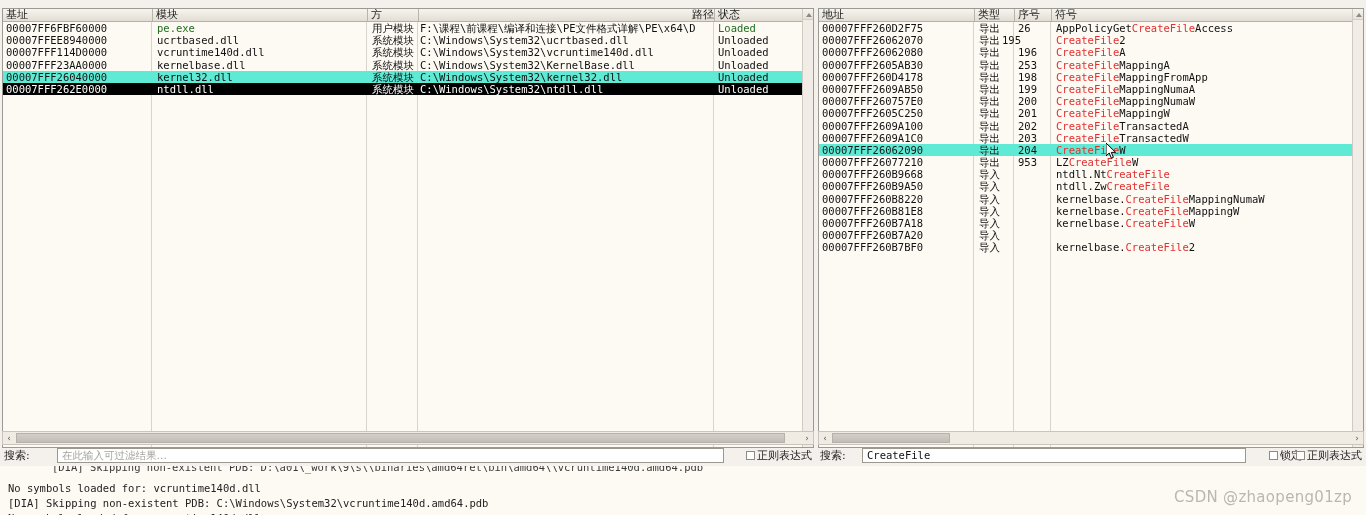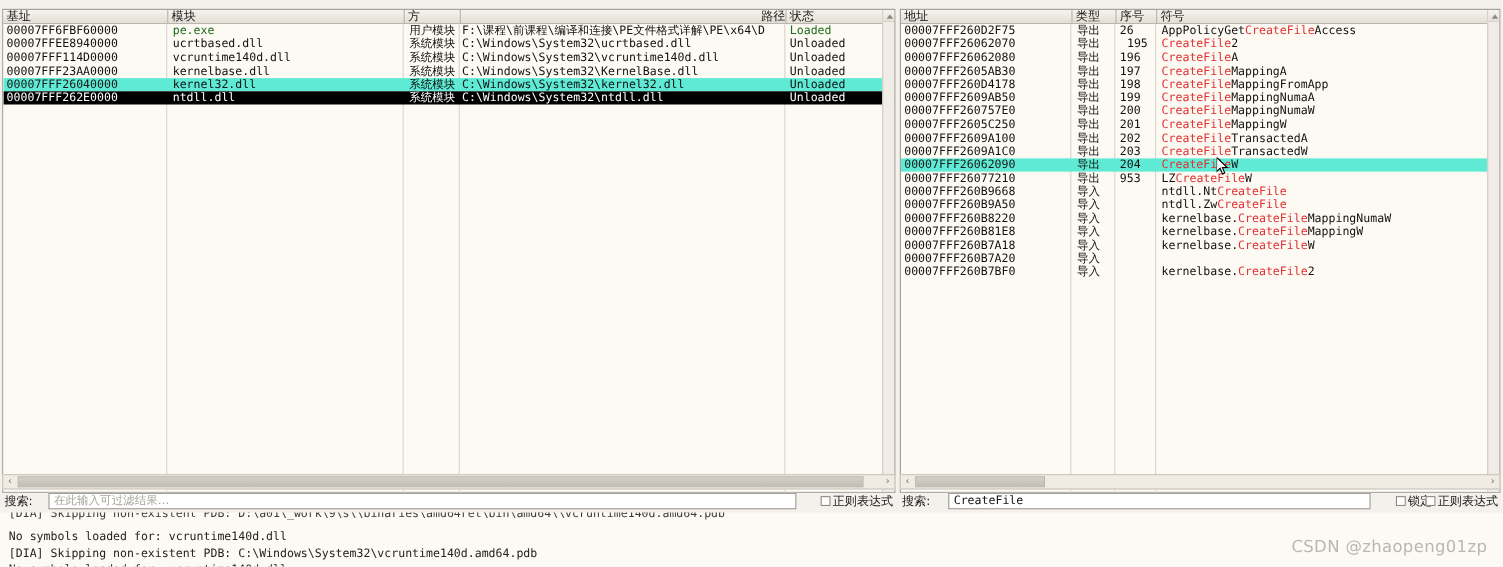--- a/index.html
+++ b/index.html
@@ -192,21 +192,21 @@
     box-sizing: border-box;
     font-family: "DejaVu Sans Mono", monospace;
     font-size: 10.5px;
     line-height: 13px;
     padding-left: 4px;
     color: #111;
     overflow: hidden;
     white-space: nowrap;
   }
   .search-input.placeholder { color: #a7a49d; font-family: "DejaVu Sans", sans-serif; }
-  #left-search-input  { left: 42px; right: 90px; }
+  #left-search-input  { left: 55px; right: 90px; }
   #right-search-input { left: 44px; right: 118px; }
 
   .chk {
     position: absolute;
     top: 1px;
     font-size: 11px;
     color: #1a1a1a;
     font-family: "DejaVu Sans", sans-serif;
     line-height: 13px;
     white-space: nowrap;
@@ -237,20 +237,21 @@
     font-size: 10.5px;
     line-height: 15px;
     color: #222222;
     white-space: nowrap;
     padding-left: 8px;
   }
   #console .cline.clipped {
     color: #3a3a3a;
     position: relative;
     top: -6px;
+    margin-left: 44px;
   }
 
   #watermark {
     position: absolute;
     right: 14px;
     top: 488px;
     font-family: "DejaVu Sans", sans-serif;
     font-size: 15px;
     color: #b9b7b2;
     letter-spacing: 0.3px;
@@ -353,33 +354,33 @@
       <div id="right-rows">
           <div class="row">
             <div class="cell addr" style="left: 0px; width: 154px;">00007FFF260D2F75</div>
             <div class="cell cjk" style="left: 157px; width: 37px;">导出</div>
             <div class="cell" style="left: 196px; width: 35px;">26</div>
             <div class="cell" style="left: 234px; width: 296px;"><span>AppPolicyGet<span style="color: rgb(224, 48, 48);">CreateFile</span>Access</span></div>
           </div>
           <div class="row">
             <div class="cell addr" style="left: 0px; width: 154px;">00007FFF26062070</div>
             <div class="cell cjk" style="left: 157px; width: 37px;">导出</div>
-            <div class="cell" style="left: 196px; width: 35px; text-align: center;">195</div>
+            <div class="cell" style="left: 180px; width: 35px;">195</div>
             <div class="cell" style="left: 234px; width: 296px;"><span><span style="color: rgb(224, 48, 48);">CreateFile</span>2</span></div>
           </div>
           <div class="row">
             <div class="cell addr" style="left: 0px; width: 154px;">00007FFF26062080</div>
             <div class="cell cjk" style="left: 157px; width: 37px;">导出</div>
             <div class="cell" style="left: 196px; width: 35px;">196</div>
             <div class="cell" style="left: 234px; width: 296px;"><span><span style="color: rgb(224, 48, 48);">CreateFile</span>A</span></div>
           </div>
           <div class="row">
             <div class="cell addr" style="left: 0px; width: 154px;">00007FFF2605AB30</div>
             <div class="cell cjk" style="left: 157px; width: 37px;">导出</div>
-            <div class="cell" style="left: 196px; width: 35px;">197</div>
+            <div class="cell" style="left: 196px; width: 35px;">253</div>
             <div class="cell" style="left: 234px; width: 296px;"><span><span style="color: rgb(224, 48, 48);">CreateFile</span>MappingA</span></div>
           </div>
           <div class="row">
             <div class="cell addr" style="left: 0px; width: 154px;">00007FFF260D4178</div>
             <div class="cell cjk" style="left: 157px; width: 37px;">导出</div>
             <div class="cell" style="left: 196px; width: 35px;">198</div>
             <div class="cell" style="left: 234px; width: 296px;"><span><span style="color: rgb(224, 48, 48);">CreateFile</span>MappingFromApp</span></div>
           </div>
           <div class="row">
             <div class="cell addr" style="left: 0px; width: 154px;">00007FFF2609AB50</div>

